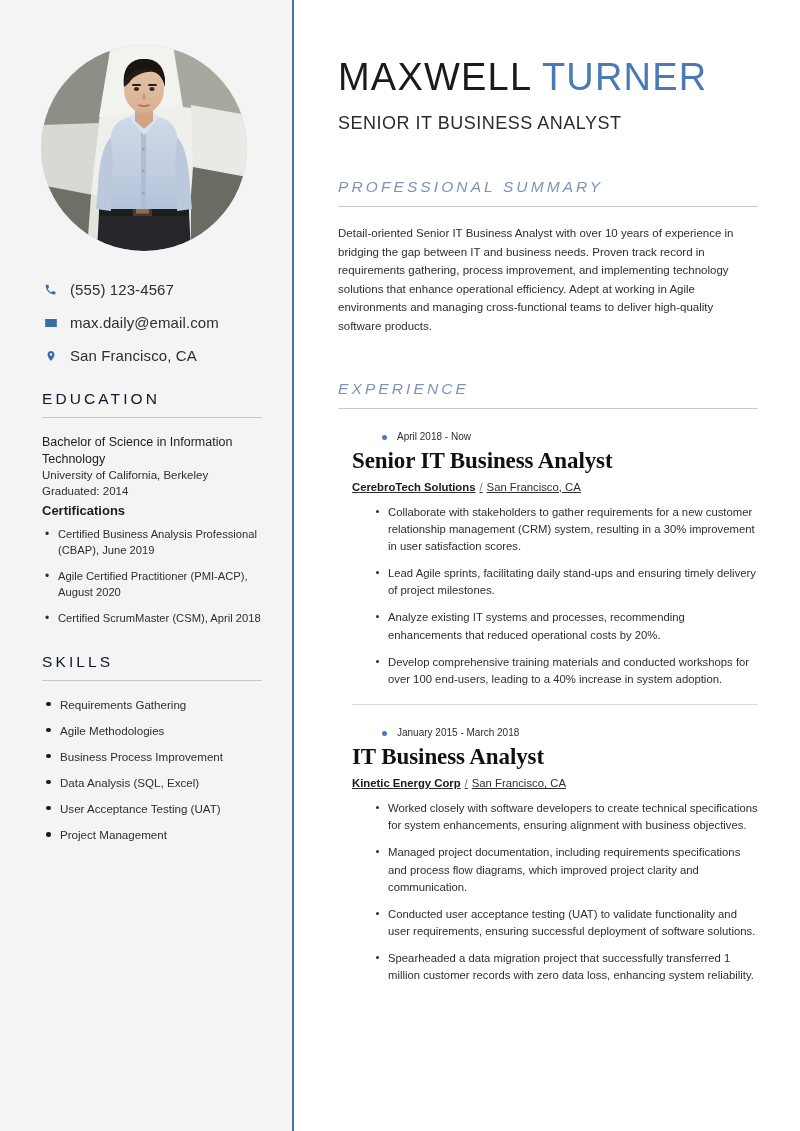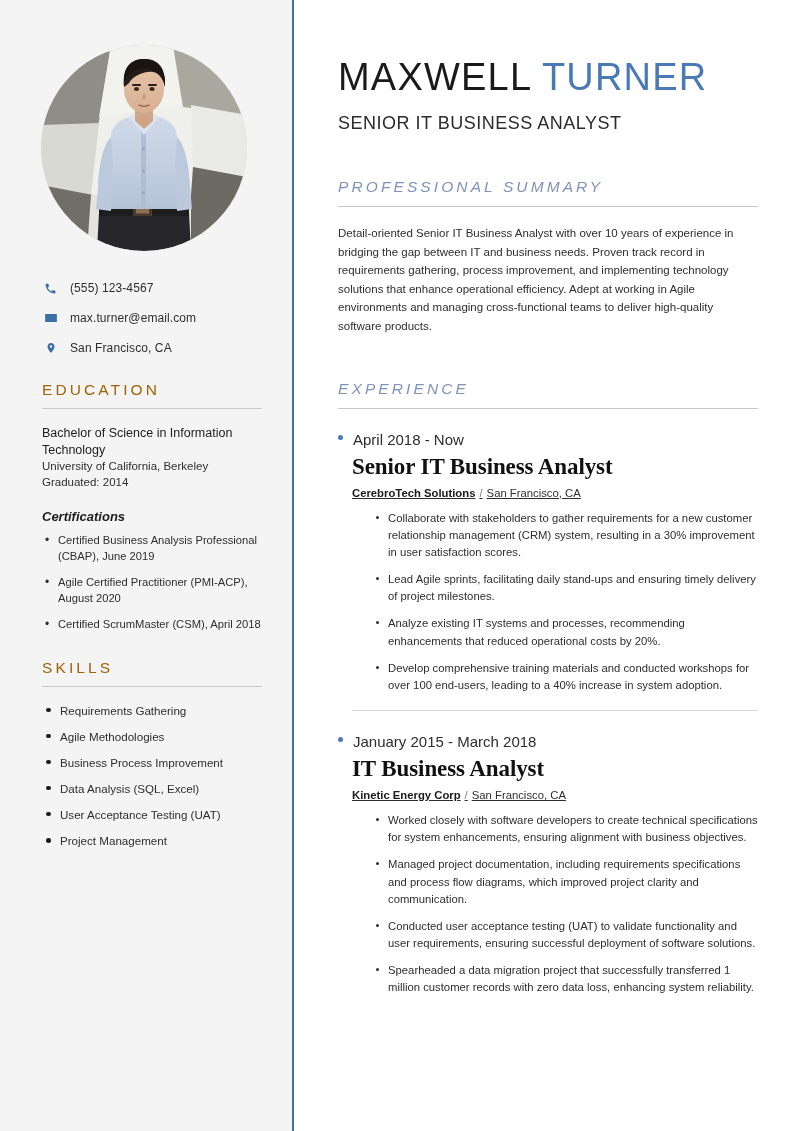--- a/index.html
+++ b/index.html
@@ -27,35 +27,35 @@
     position:relative;
     background:#c9c9c4;
     margin-left:-1px;
   }
   .photo-svg { display:block; width:206px; height:206px; }
 
   .contact-list { margin-top:30px; }
   .contact-row {
     display:flex; align-items:center;
     margin-bottom:16px;
-    font-size:12px; color:#2e2e2e;
+    font-size:15px; color:#2e2e2e;
     letter-spacing:0.1px;
   }
   .contact-icon {
     width:17px; flex:0 0 17px;
     margin-right:11px;
     display:flex; align-items:center; justify-content:center;
     color:#3a6ea8;
   }
   .contact-icon svg { display:block; }
 
   .side-heading {
     font-size:15.5px;
     letter-spacing:3.1px;
-    color:#a16207;
+    color:#0f172a;
     font-weight:400;
     margin-top:26px;
   }
   .side-rule {
     height:1px; background:#c8c8c8;
     margin-top:9px; margin-bottom:16px;
   }
 
   .edu-degree {
     font-size:12.5px; font-weight:normal; color:#1d1d1d;
@@ -63,21 +63,21 @@
   }
   .edu-school {
     font-size:11.5px; color:#2e2e2e; line-height:1.4;
   }
   .edu-grad {
     font-size:11.5px; color:#2e2e2e; line-height:1.4;
   }
 
   .cert-title {
     font-size:13px; font-weight:bold; color:#1d1d1d;
-    margin-top:19px; margin-bottom:9px;font-style:italic;
+    margin-top:4px; margin-bottom:9px;
   }
   ul.cert-list { list-style:none; }
   ul.cert-list li {
     position:relative;
     padding-left:16px;
     font-size:11.2px; color:#2e2e2e;
     line-height:1.42;
     margin-bottom:10px;
   }
   ul.cert-list li::before {
@@ -138,22 +138,23 @@
     color:#2e2e2e;
     line-height:1.62;
     margin-top:17px;
     max-width:420px;
   }
 
   .exp-block { margin-top:22px; }
   .exp-date {
     position:relative;
     padding-left:15px;
-    font-size:15px;
+    font-size:10px;
     color:#2e2e2e;
+    margin-left:44px;
   }
   .exp-date::before {
     content:""; position:absolute; left:0; top:4px;
     width:5px; height:5px; border-radius:50%;
     background:#4a7ab5;
   }
   .exp-title {
     font-family:"Liberation Serif", serif;
     font-size:23px; font-weight:bold;
     color:#111111;
@@ -270,21 +271,21 @@
           </svg>
         </span>
         <span>(555) 123-4567</span>
       </div>
       <div class="contact-row">
         <span class="contact-icon">
           <svg width="14" height="14" viewBox="0 0 24 24" fill="#3a6ea8">
             <path d="M2 5h20v14H2V5zm10 8L3.5 6.5h17L12 13z"></path>
           </svg>
         </span>
-        <span>max.turner@email.com</span>
+        <span>max.daily@email.com</span>
       </div>
       <div class="contact-row">
         <span class="contact-icon">
           <svg width="12" height="14" viewBox="0 0 24 24" fill="#3a6ea8">
             <path d="M12 2C8.1 2 5 5.1 5 9c0 5.2 7 13 7 13s7-7.8 7-13c0-3.9-3.1-7-7-7zm0 9.5A2.5 2.5 0 1 1 12 6.5a2.5 2.5 0 0 1 0 5z"></path>
           </svg>
         </span>
         <span>San Francisco, CA</span>
       </div>
     </div>

